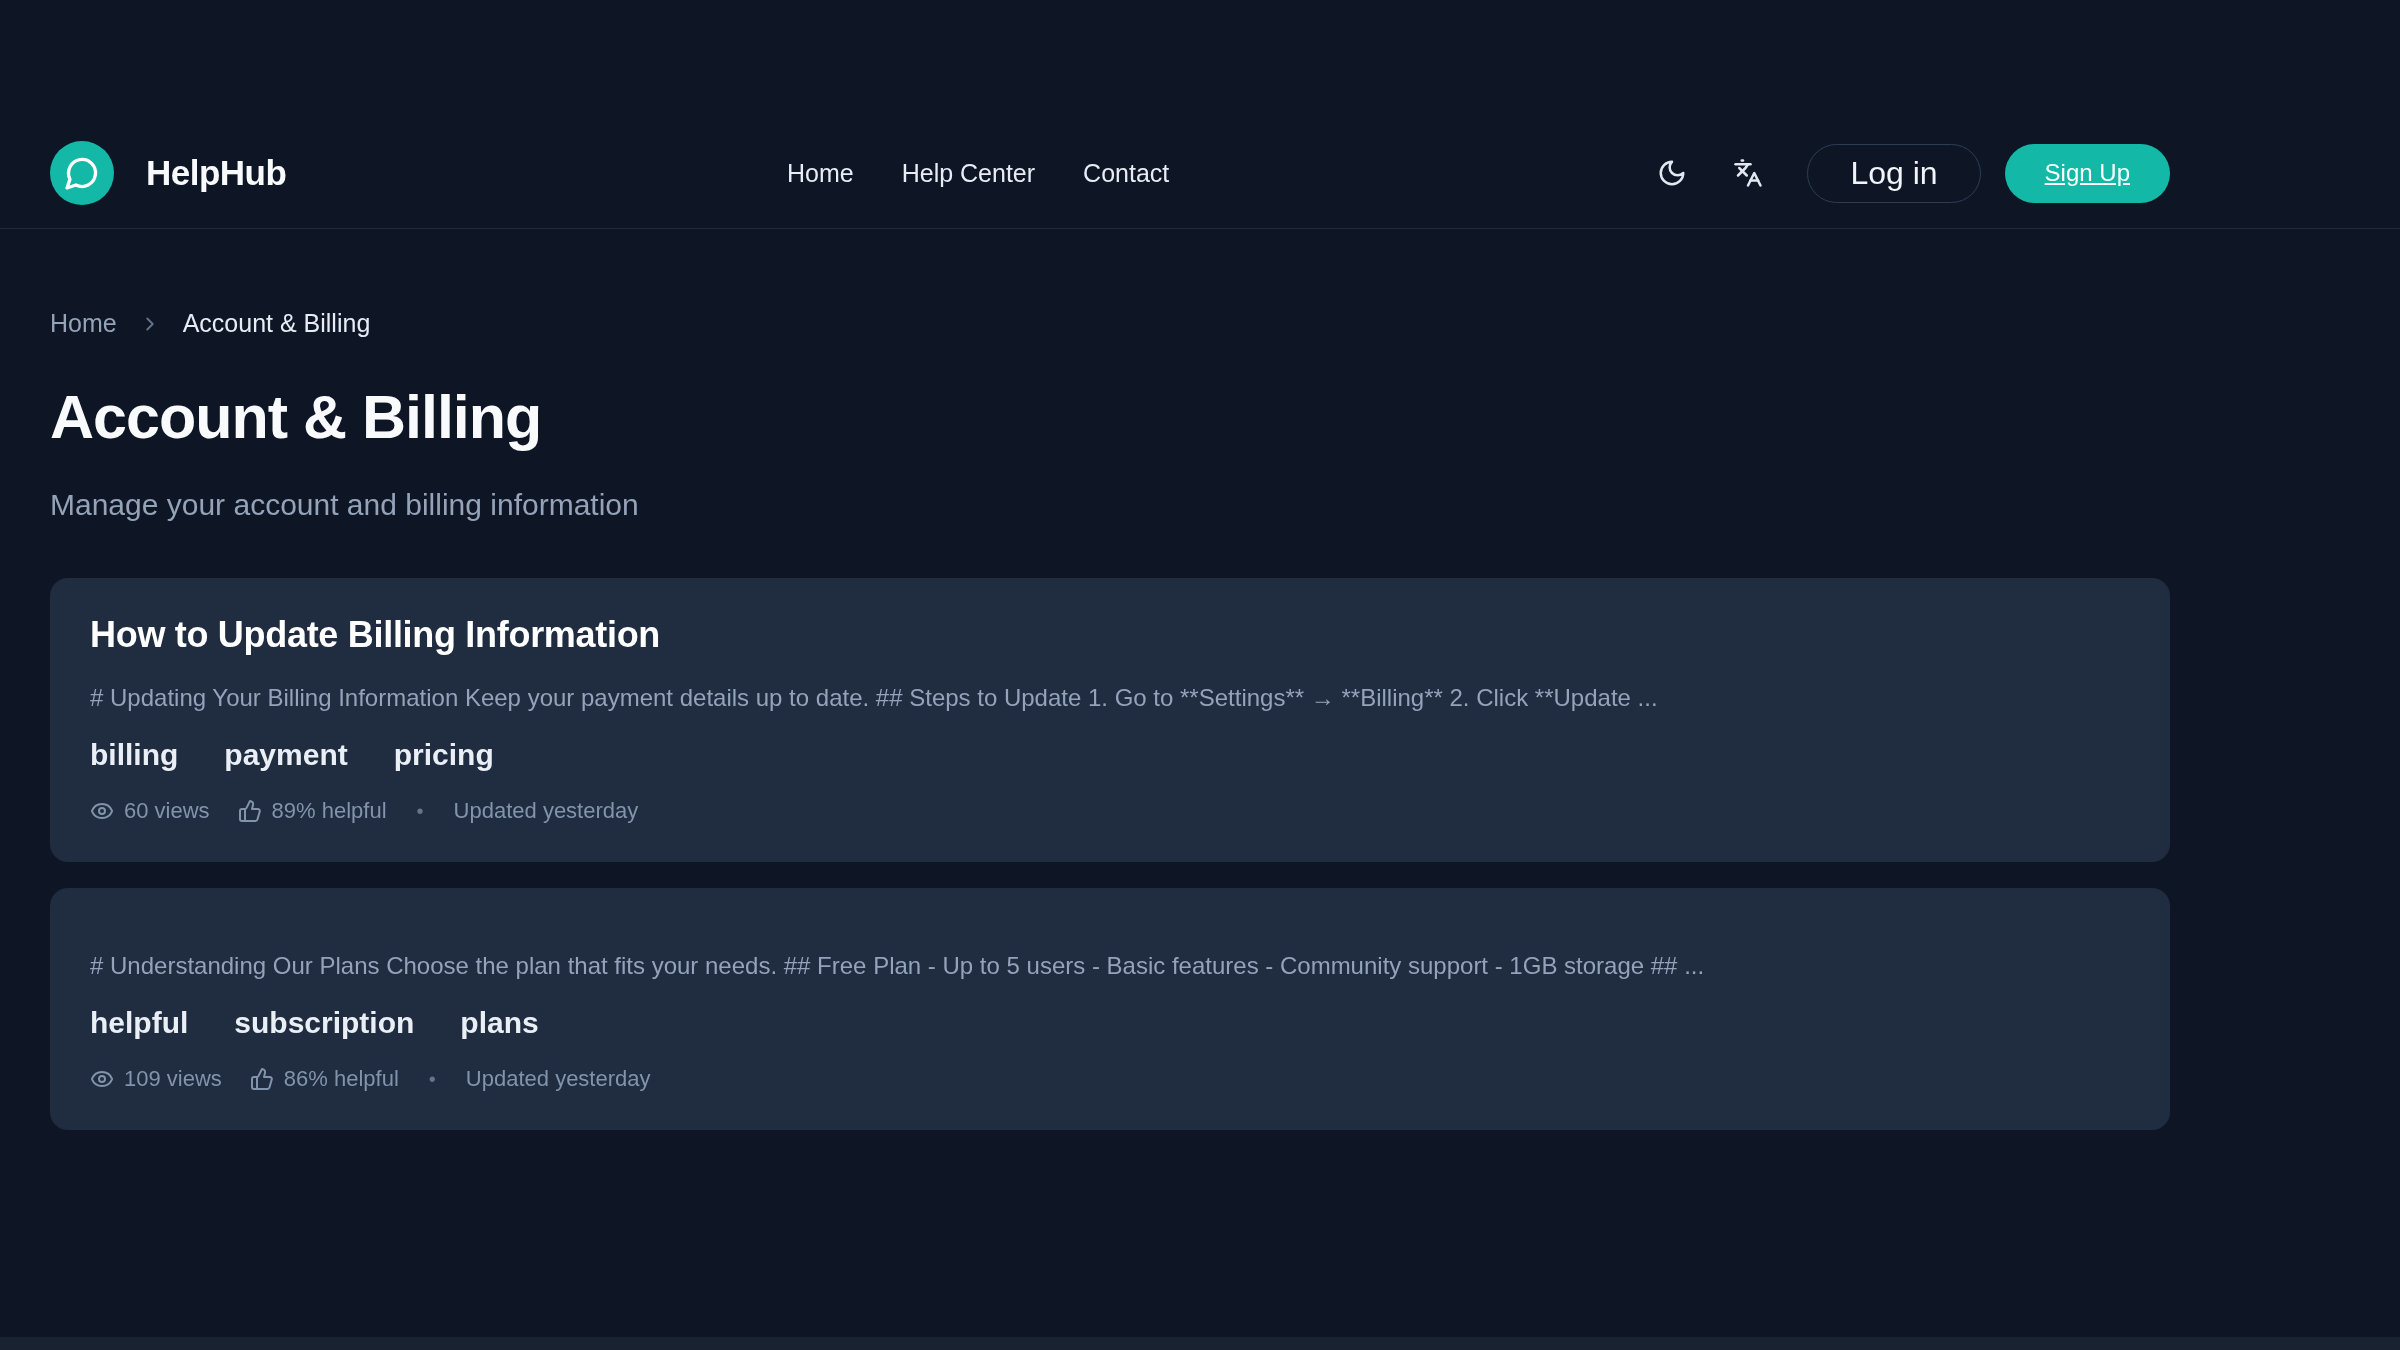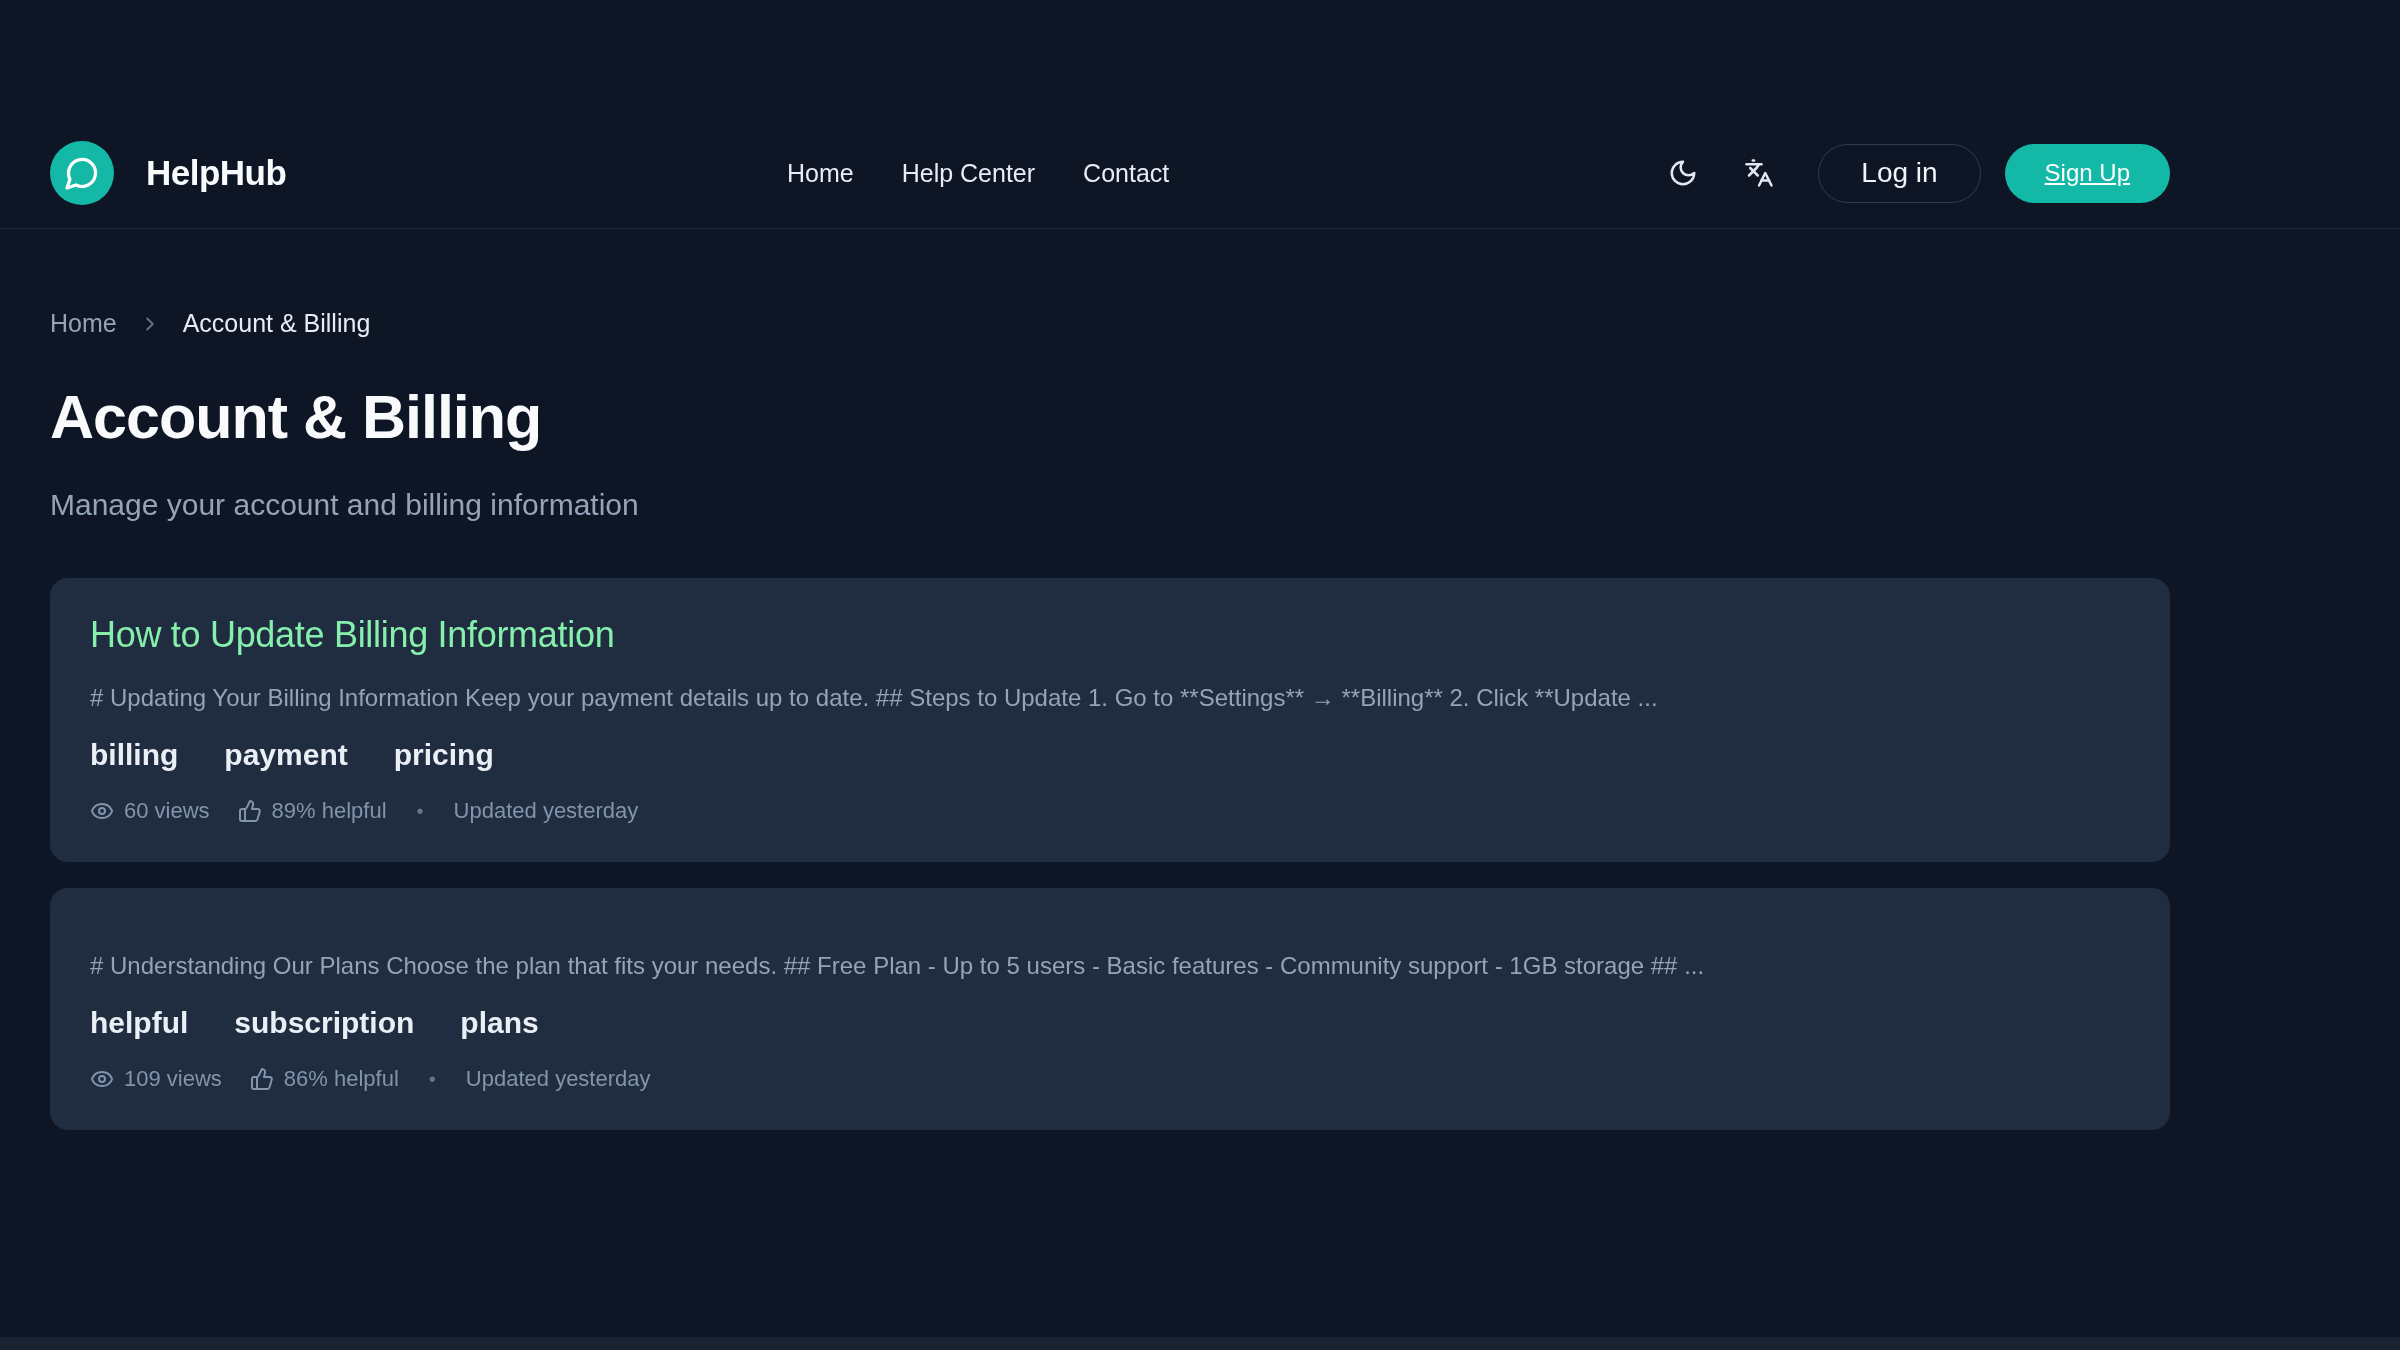--- a/index.html
+++ b/index.html
@@ -72,21 +72,21 @@
     cursor: pointer;
   }
   .btn-login {
     margin-left: 14px;
     height: 59px;
     padding: 0 42px;
     border-radius: 30px;
     border: 1px solid #2e3c55;
     background: transparent;
     color: #f1f5f9;
-    font-size: 28px;
+    font-size: 32px;
     font-weight: 500;
     font-family: "Liberation Sans", sans-serif;
     cursor: pointer;
   }
   .btn-signup {
     margin-left: 10px;
     height: 59px;
     padding: 0 40px;
     border-radius: 30px;
     border: none;
@@ -135,22 +135,22 @@
     gap: 26px;
   }
   .card {
     background: #202c3f;
     border-radius: 18px;
     padding: 36px 40px 38px 40px;
     cursor: pointer;
   }
   .card-title {
     font-size: 36px;
-    font-weight: 400;
-    color: #86efac;
+    font-weight: 700;
+    color: #ffffff;
     letter-spacing: -0.3px;
   }
   .card-preview {
     margin-top: 28px;
     font-size: 24px;
     color: #94a3b8;
     white-space: nowrap;
     overflow: hidden;
   }
   .card-tags {

